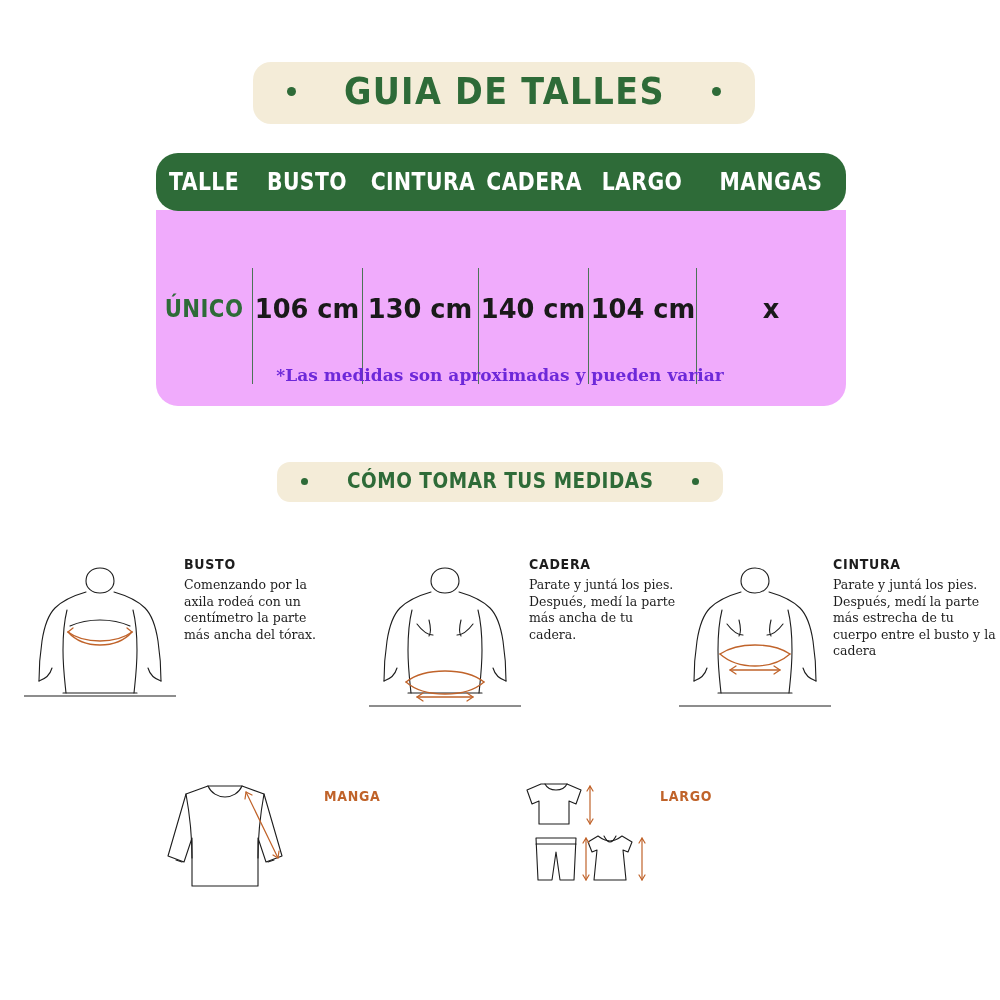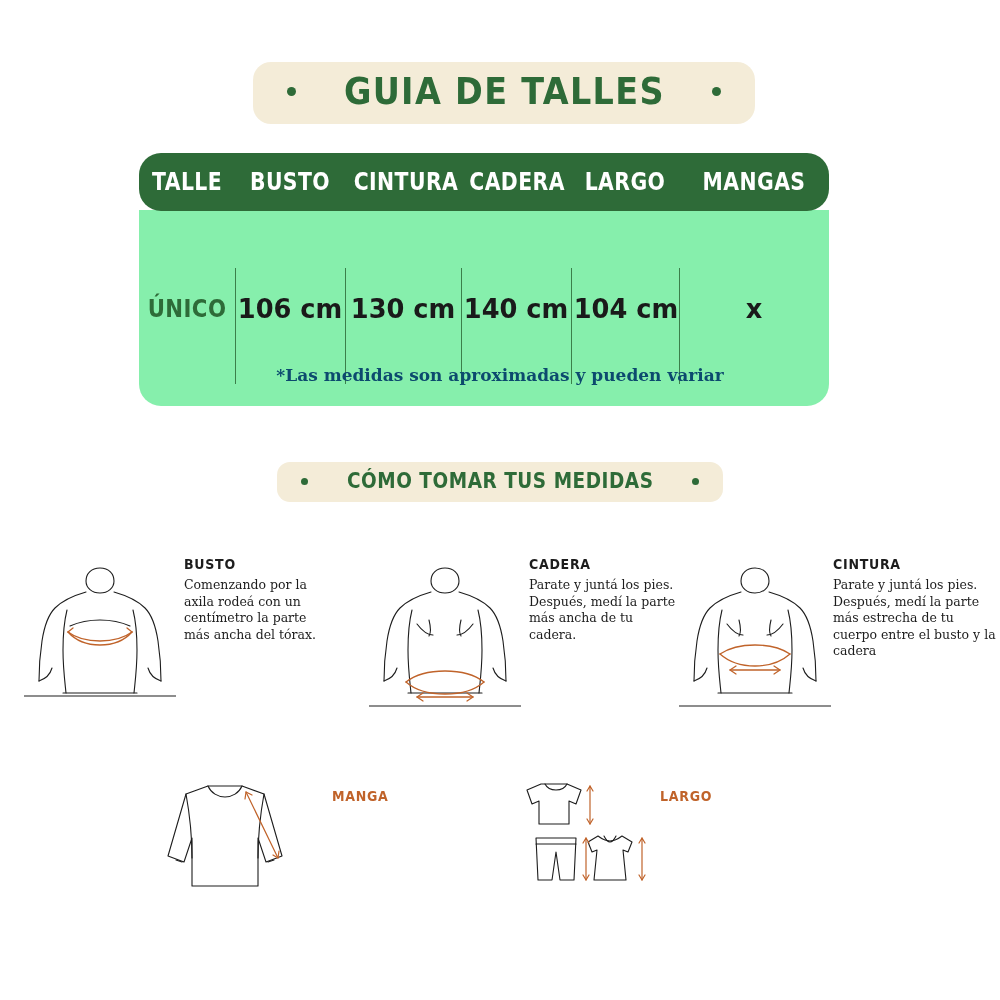--- a/index.html
+++ b/index.html
@@ -55,25 +55,25 @@
     line-height: 1;
     transform: scaleX(0.88);
     transform-origin: center;
     white-space: nowrap;
   }
 
   
   .table-wrap {
     position: absolute;
     top: 153px;
-    left: 139px;
+    left: 156px;
     width: 690px;
   }
   .table-body {
-    background: #86efac;
+    background: #f0abfc;
     border-radius: 0 0 22px 22px;
     height: 196px;
     position: relative;
     margin-top: -1px;
   }
   .table-head {
     background: #2e6b38;
     border-radius: 22px;
     height: 58px;
     display: flex;
@@ -123,21 +123,21 @@
     background: #2e6b38;
     opacity: 0.85;
   }
 
   .note {
     position: absolute;
     top: 365px;
     left: 0;
     width: 1000px;
     text-align: center;
-    color: #0c4a6e;
+    color: #6d28d9;
     font-family: "DejaVu Serif", serif;
     font-weight: bold;
     font-size: 17px;
   }
 
   
   .subtitle-wrap {
     position: absolute;
     top: 462px;
     left: 0;
@@ -352,21 +352,21 @@
         <path d="M104 16 c-4 22 -6 46 -6 64"></path>
         <path d="M108 84 l6 -2"></path>
         <path d="M22 84 l-6 -2"></path>
       </g>
       <g fill="none" stroke="#c0632a" stroke-width="1.2" stroke-linecap="round">
         <path d="M86 14 L118 80"></path>
         <path d="M86 14 l-1 7 M86 14 l6 3"></path>
         <path d="M118 80 l-5 -3 M118 80 l1 -7"></path>
       </g>
     </svg>
-    <div class="txt" style="left:172px; top:10px; width:180px;">
+    <div class="txt" style="left:164px; top:10px; width:180px;">
       <div class="blk-title accent">MANGA</div>
     </div>
   </div>
 
   <div class="block" style="left:510px; top:778px; width:350px; height:130px;">
     <svg class="fig" width="140" height="130" viewBox="0 0 140 130">
       <g fill="none" stroke="#1d1d1d" stroke-width="1.1" stroke-linecap="round" stroke-linejoin="round">
 
         <path d="M35 6 h22 l14 6 l-5 14 l-7 -3 l0 23 h-30 l0 -23 l-7 3 l-5 -14 l14 -6z"></path>
         <path d="M35 6 c2 4 6 6 11 6 c5 0 9 -2 11 -6"></path>

